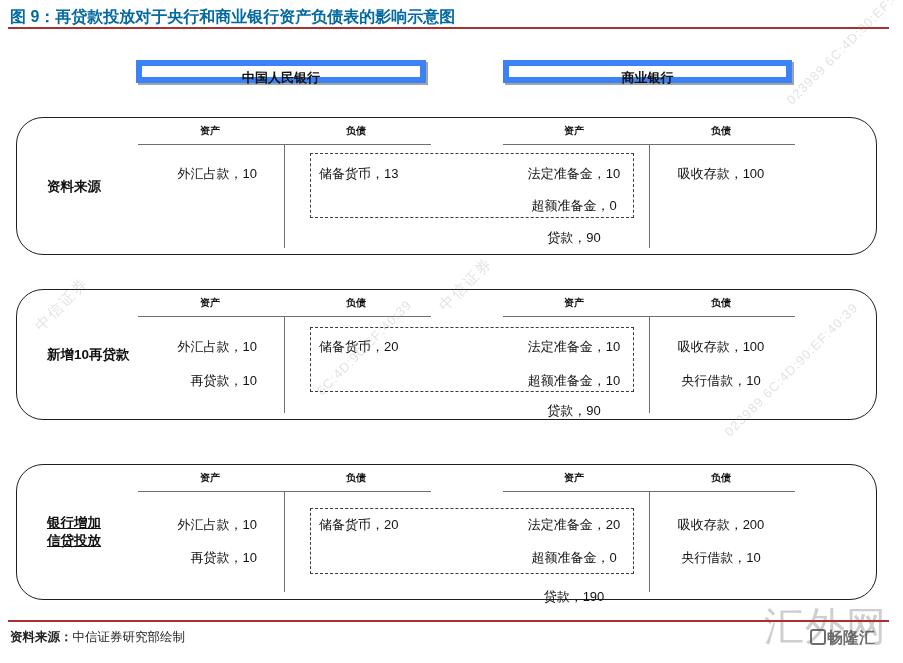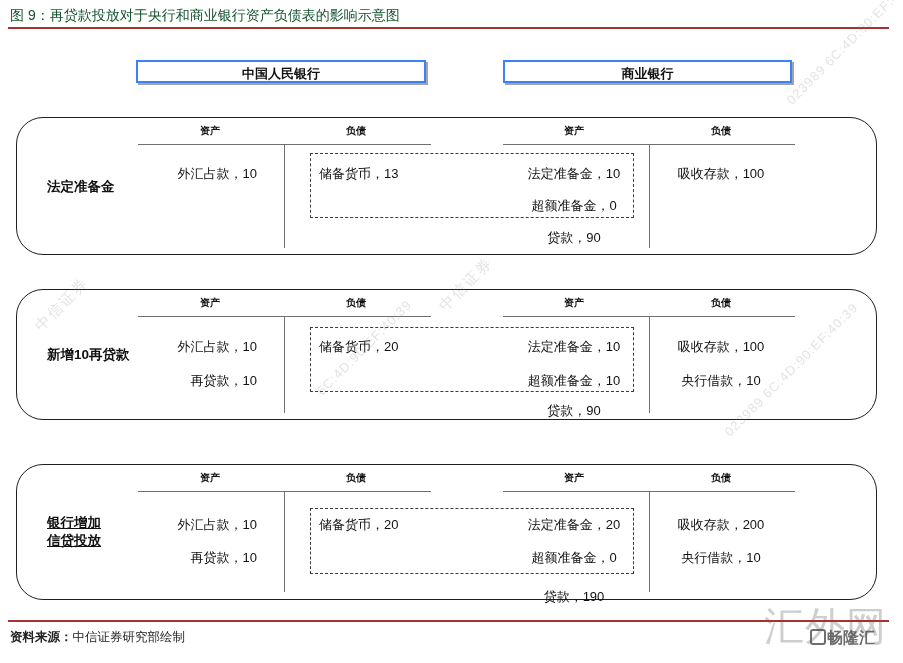--- a/index.html
+++ b/index.html
@@ -3,29 +3,29 @@
 <meta charset="utf-8">
 <style>
   html,body{margin:0;padding:0;background:#fff;}
   body{
     position:relative;width:903px;height:663px;overflow:hidden;
     font-family:"Liberation Sans","DejaVu Sans",sans-serif;color:#111;
   }
   .abs{position:absolute;}
 
   
-  .figure-title{left:10px;top:7px;font-size:14px;font-weight:normal;color:#14532d;white-space:nowrap;}
+  .figure-title{left:10px;top:7px;font-size:16px;font-weight:bold;color:#0369a1;white-space:nowrap;}
   .rule{left:8px;width:881px;height:2px;background:#a83232;}
   .rule-top{top:27px;}
   .rule-bottom{top:620px;z-index:6;}
 
   
   .inst-box{
     top:60px;height:23px;line-height:23px;text-align:center;
-    font-size:13px;font-weight:bold;border:2px solid #3b82f6;background:#fff;
+    font-size:13px;font-weight:bold;border:6px solid #3b82f6;background:#fff;
     box-shadow:2px 2px 0 rgba(90,90,90,0.55);box-sizing:border-box;
   }
   .inst-pboc{left:136px;width:290px;}
   .inst-bank{left:503px;width:289px;}
 
   
   .panel{
     position:absolute;left:16px;width:861px;box-sizing:border-box;
     border:1.6px solid #1f1f1f;border-radius:27px;background:transparent;
   }
@@ -99,21 +99,21 @@
 <div class="wm wm-code wm5">023989  6C:4D:90:EF:40:39</div>
 
 <div class="abs figure-title">图 9：再贷款投放对于央行和商业银行资产负债表的影响示意图</div>
 <div class="abs rule rule-top"></div>
 
 <div class="abs inst-box inst-pboc">中国人民银行</div>
 <div class="abs inst-box inst-bank">商业银行</div>
 
 <div class="panel p1">
   <div class="plabel">
-    <div>法定准备金</div>
+    <div>资料来源</div>
   </div>
   <div class="colhead ch-pa">资产</div>
   <div class="colhead ch-pl">负债</div>
   <div class="colhead ch-ba">资产</div>
   <div class="colhead ch-bl">负债</div>
   <div class="hline hline-p"></div>
   <div class="vline vline-p"></div>
   <div class="hline hline-b"></div>
   <div class="vline vline-b"></div>
   <div class="dashed"></div>

